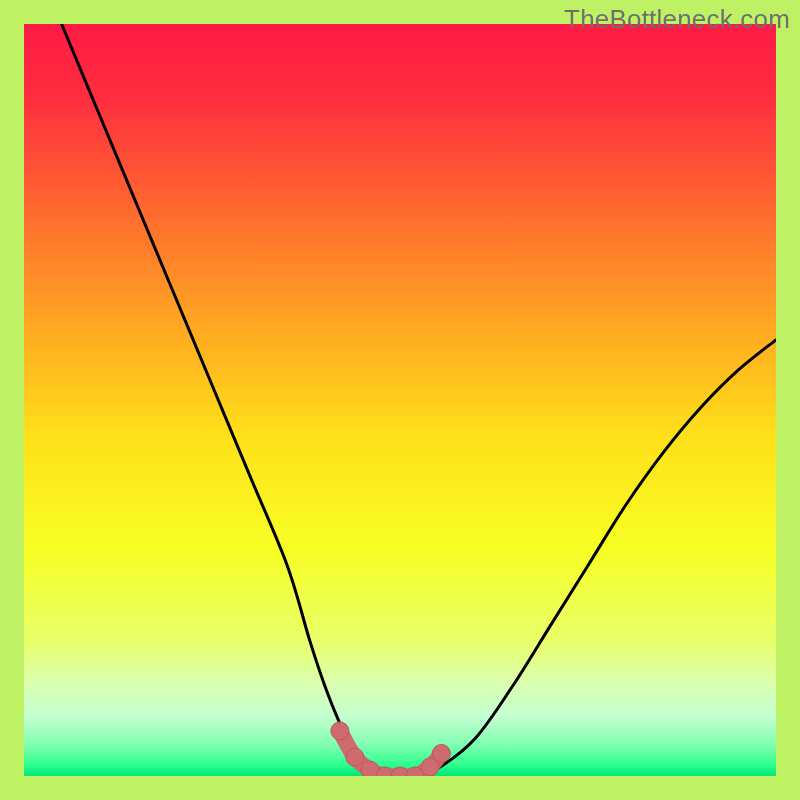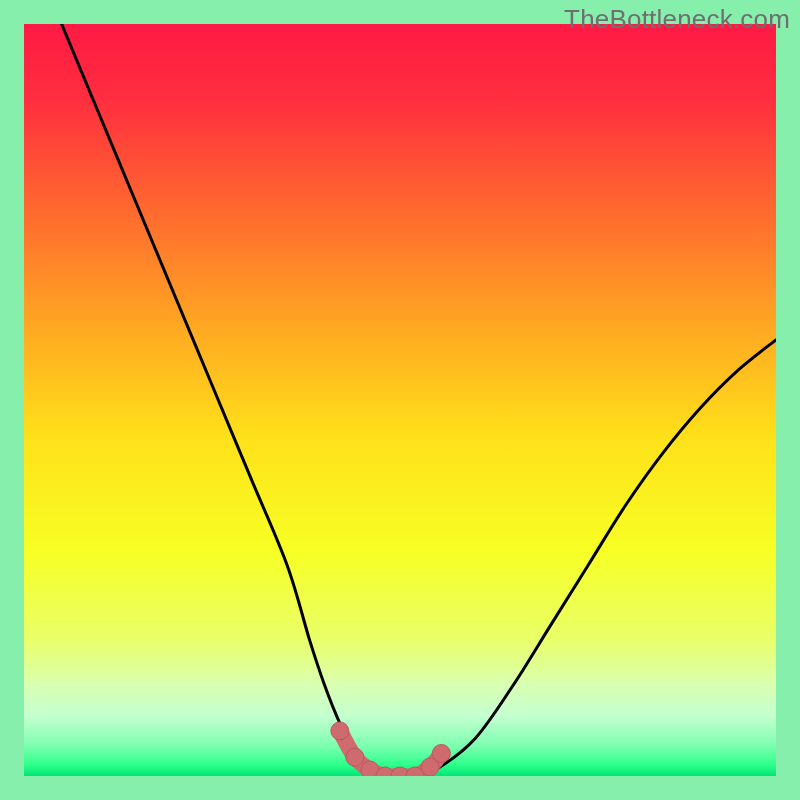--- a/index.html
+++ b/index.html
@@ -10,21 +10,21 @@
     background: #000;
     overflow: hidden;
     font-family: Arial, Helvetica, sans-serif;
   }
   .frame {
     position: absolute;
     left: 0;
     top: 0;
     width: 800px;
     height: 800px;
-    background: #86efac;
+    background: #bef264;
   }
   .plot {
     position: absolute;
     left: 24px;
     top: 24px;
     width: 752px;
     height: 752px;
     overflow: hidden;
   }
   .watermark {

